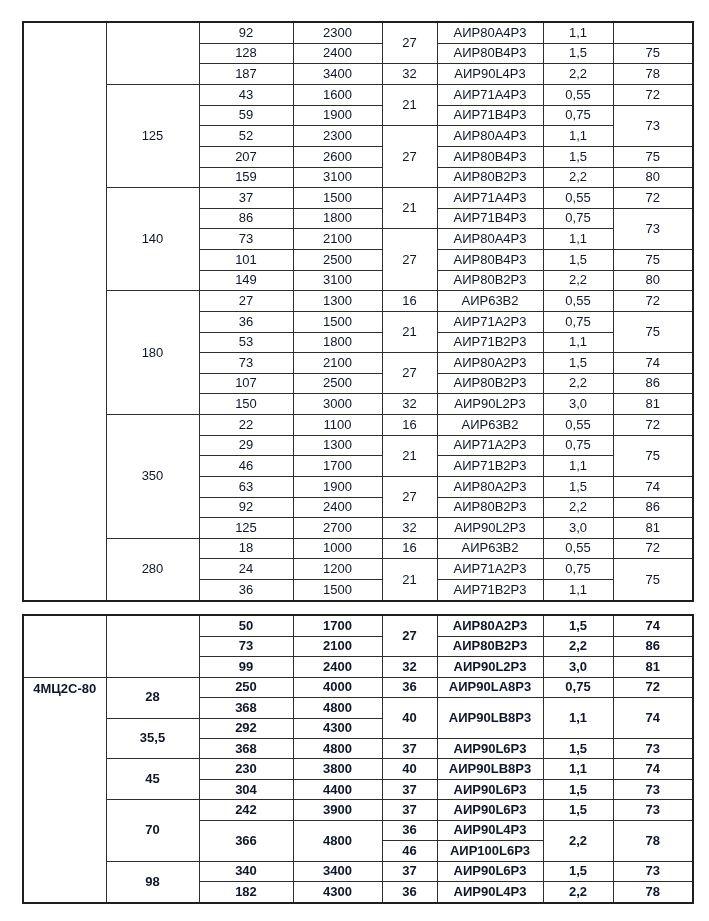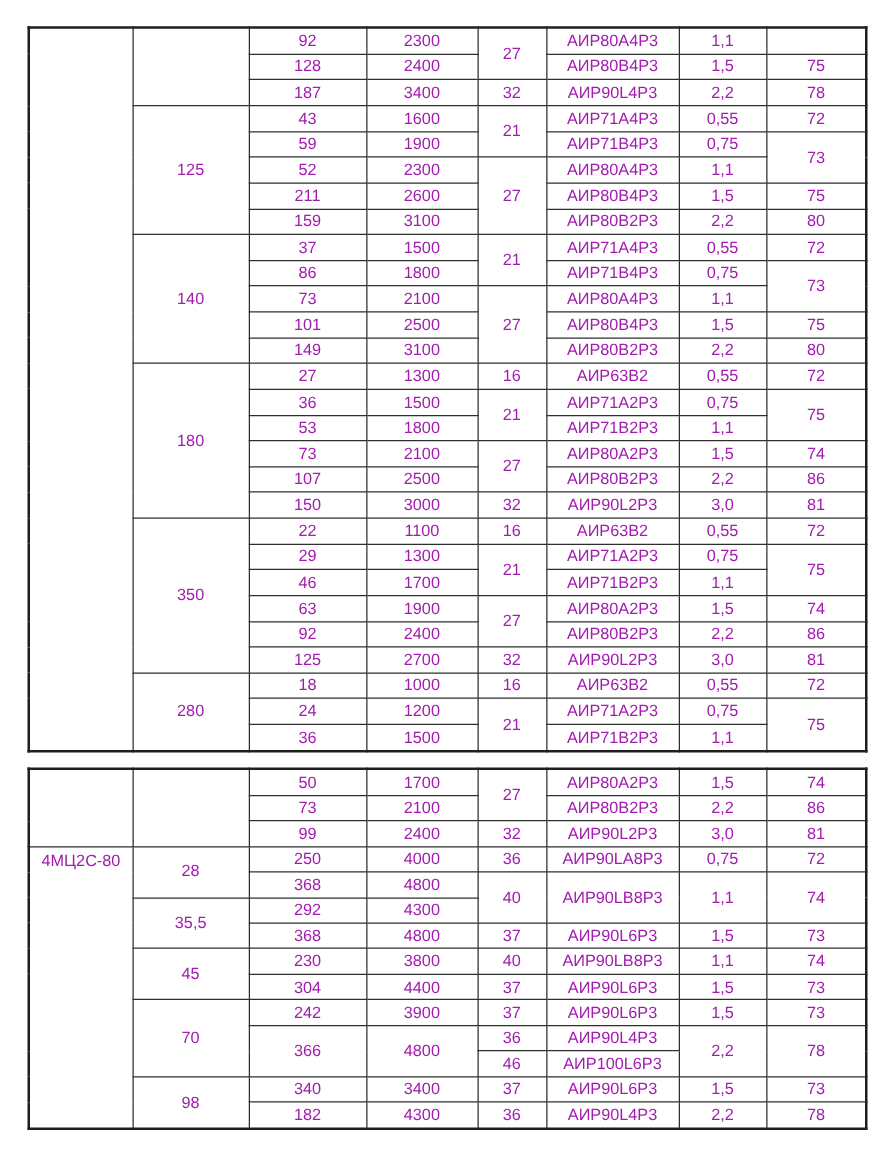--- a/index.html
+++ b/index.html
@@ -17,24 +17,24 @@
   .tbl-wrap { position: absolute; left: 22px; }
   .t1 { top: 21px; }
   .t2 { top: 614px; }
   table.spec {
     border-collapse: collapse;
     table-layout: fixed;
     width: 670px;
     border: 2px solid #1f1f1f;
     font-family: "Liberation Sans", sans-serif;
     font-size: 13px;
-    color: #a21caf;
+    color: #0f172a;
   }
   .t1 table.spec { height: 581px; }
-  .t2 table.spec { height: 290px; }
+  .t2 table.spec { height: 290px; font-weight: bold; }
   table.spec td {
     border: 1px solid #2e2e2e;
     text-align: center;
     vertical-align: middle;
     padding: 0 2px;
     overflow: hidden;
     white-space: nowrap;
     line-height: 1.1;
   }
   table.spec td.va-top {
@@ -109,21 +109,21 @@
             <td rowspan="2">73</td>
           </tr>
           <tr>
             <td>52</td>
             <td>2300</td>
             <td rowspan="3">27</td>
             <td>АИР80А4Р3</td>
             <td>1,1</td>
           </tr>
           <tr>
-            <td>211</td>
+            <td>207</td>
             <td>2600</td>
             <td>АИР80В4Р3</td>
             <td>1,5</td>
             <td>75</td>
           </tr>
           <tr>
             <td>159</td>
             <td>3100</td>
             <td>АИР80В2Р3</td>
             <td>2,2</td>

